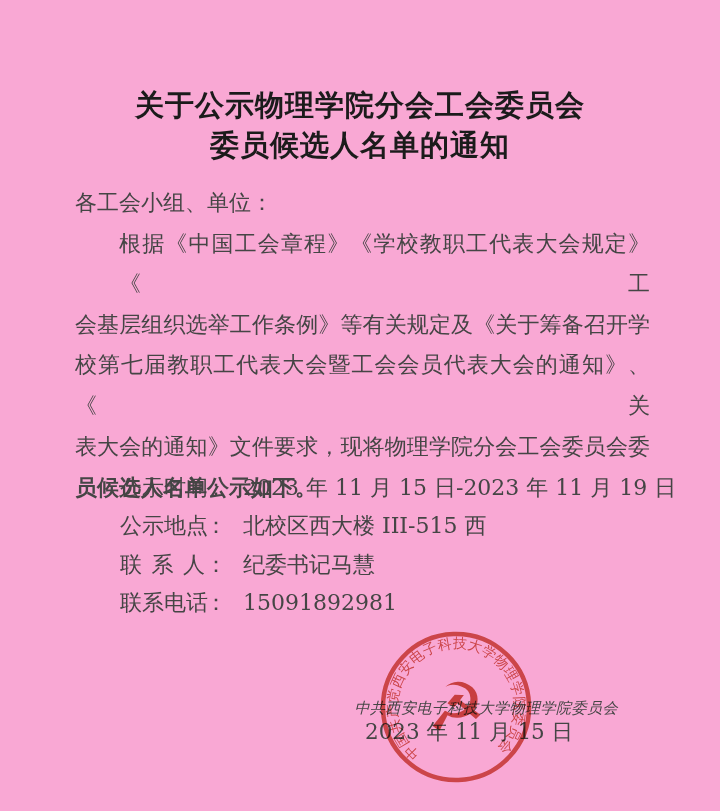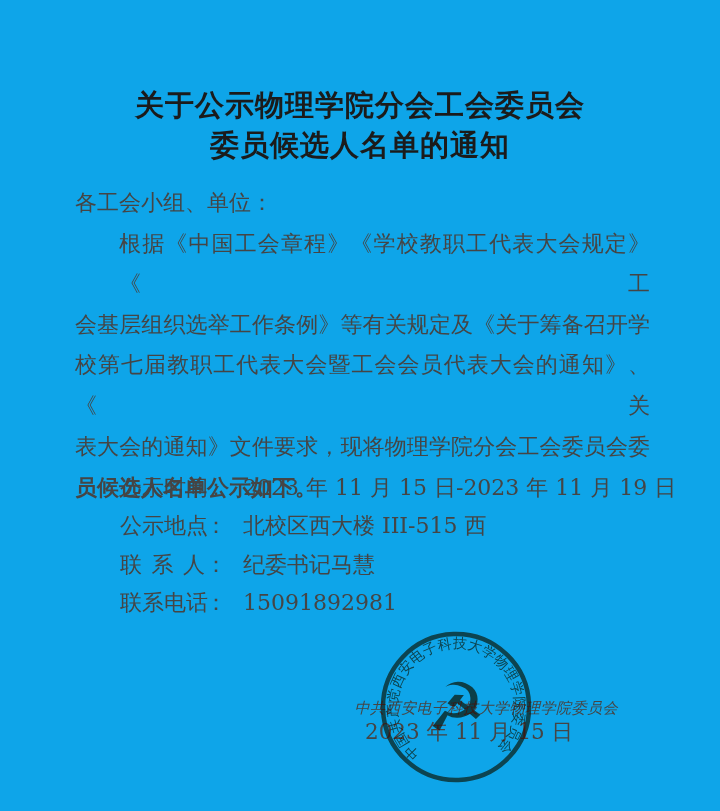--- a/index.html
+++ b/index.html
@@ -3,21 +3,21 @@
 <meta charset="utf-8">
 <style>
   html, body { margin: 0; padding: 0; }
   body {
     width: 720px; height: 811px;
     background: #fbfbf9;
     font-family: "DejaVu Serif", "Liberation Serif", serif;
     position: relative;
     overflow: hidden;
   }
-  .page { position: absolute; inset: 0; background: #0ea5e9; }
+  .page { position: absolute; inset: 0; background: #f9a8d4; }
 
   .title {
     position: absolute; top: 66px; left: 0; width: 720px;
     text-align: center; font-weight: 700;
     font-size: 29px; line-height: 40px;
     color: #1b1b1b; letter-spacing: 1px;
   }
   .title-line { display: block; }
 
   .body-block {

